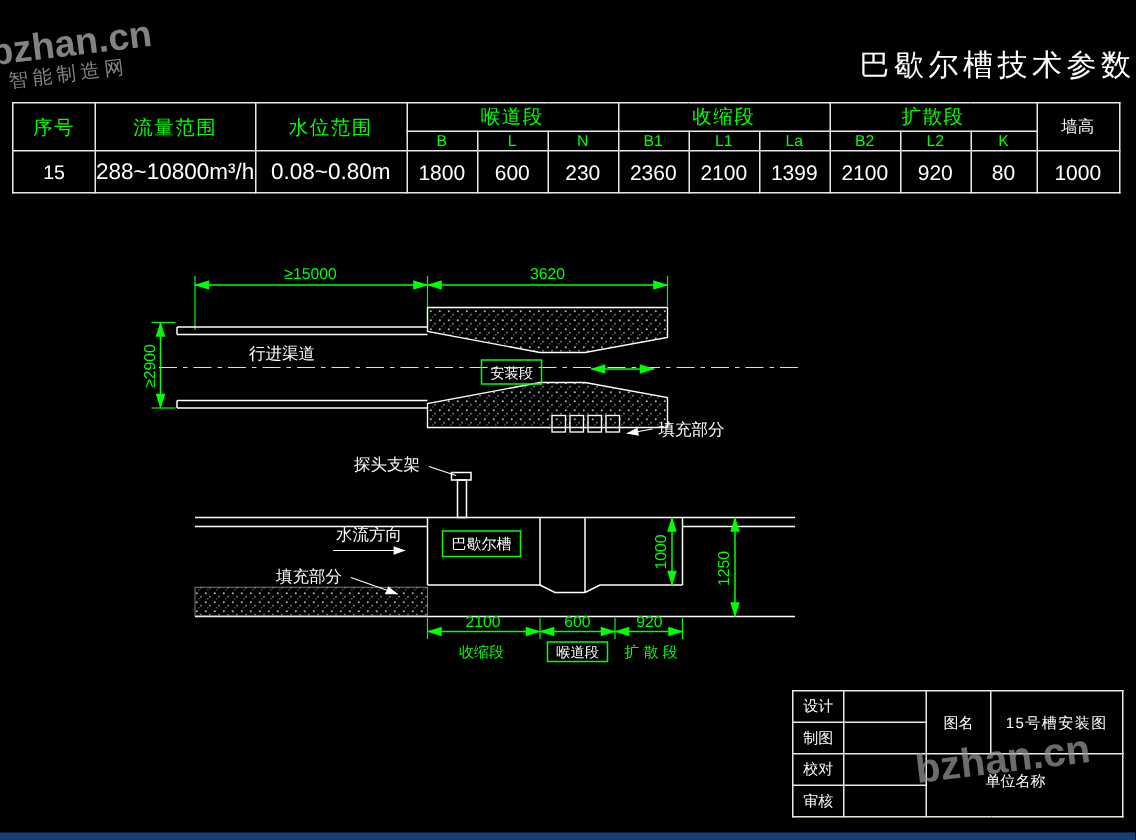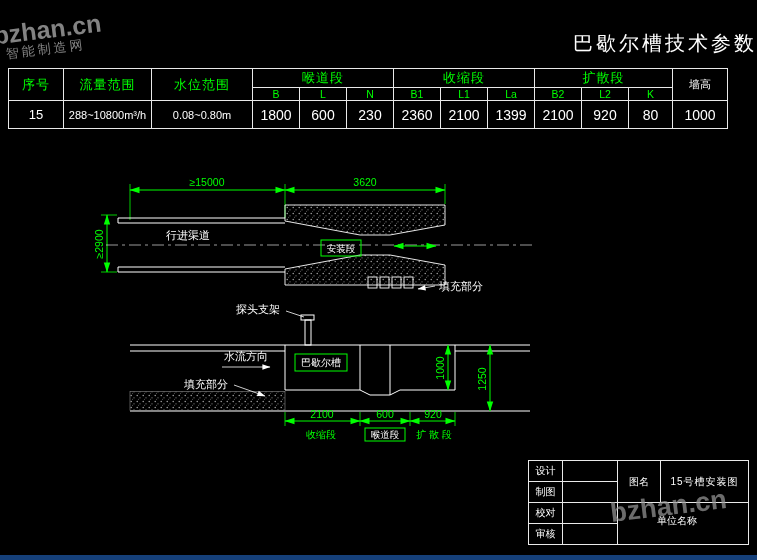--- a/index.html
+++ b/index.html
@@ -17,21 +17,21 @@
 
   table{border-collapse:collapse}
   .ptable{position:absolute;left:8px;top:68px;table-layout:fixed}
   .ptable td{border:1px solid #e9e9e9;text-align:center;vertical-align:middle;padding:0;
              white-space:nowrap;overflow:hidden}
   .grn{color:#00ff00;font-size:13px;letter-spacing:1px}
   .grn-s{color:#00ff00;font-size:10.5px}
   .wht{color:#ffffff;font-size:11px}
   .val{color:#fff;font-size:14px}
   .seq{color:#fff;font-size:13px}
-  .rng{color:#fff;font-size:11px}
+  .rng{color:#fff;font-size:15px}
 
   
   .tblock{position:absolute;left:528px;top:460px;z-index:4}
   .tblock td{border:1px solid #e9e9e9;color:#fff;text-align:center;vertical-align:middle;font-size:10px}
   .dname{font-size:11px;letter-spacing:1px}
   .company{font-size:9px;color:#ddd;vertical-align:bottom;text-align:right;padding:0 12px 5px 0}
 
   
   svg{position:absolute;overflow:visible}
   #plan{left:88px;top:170px}

